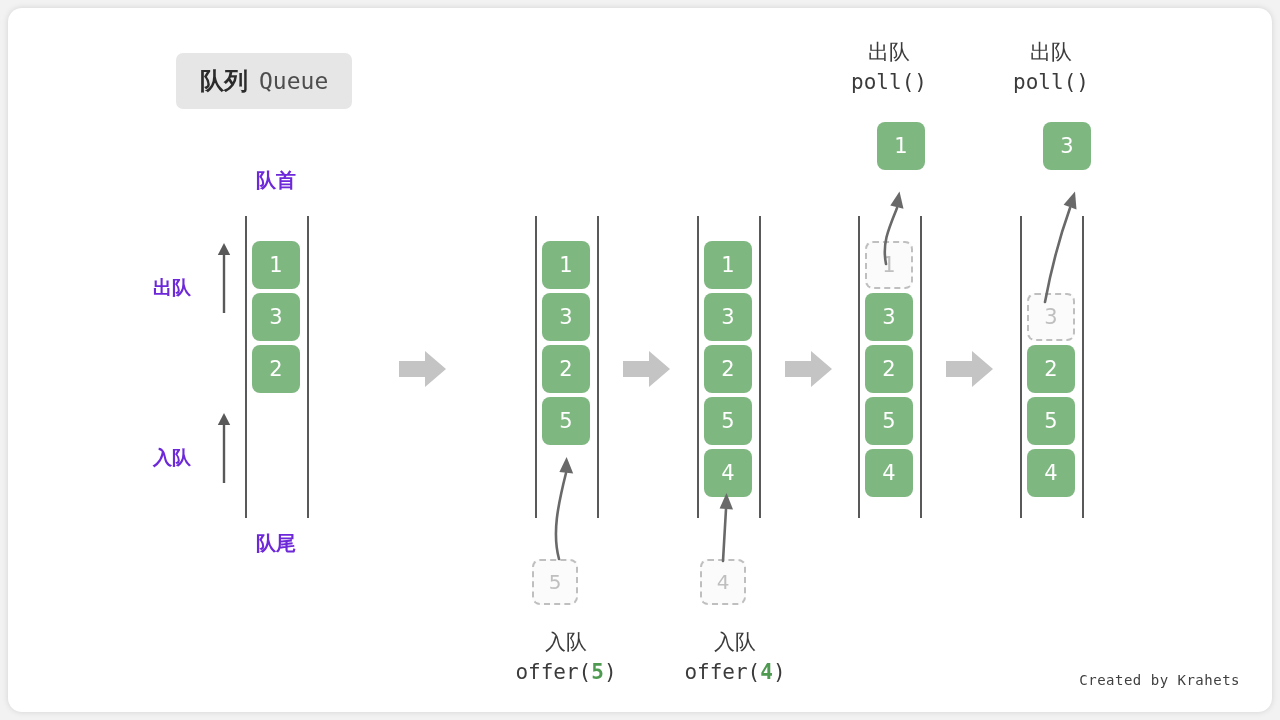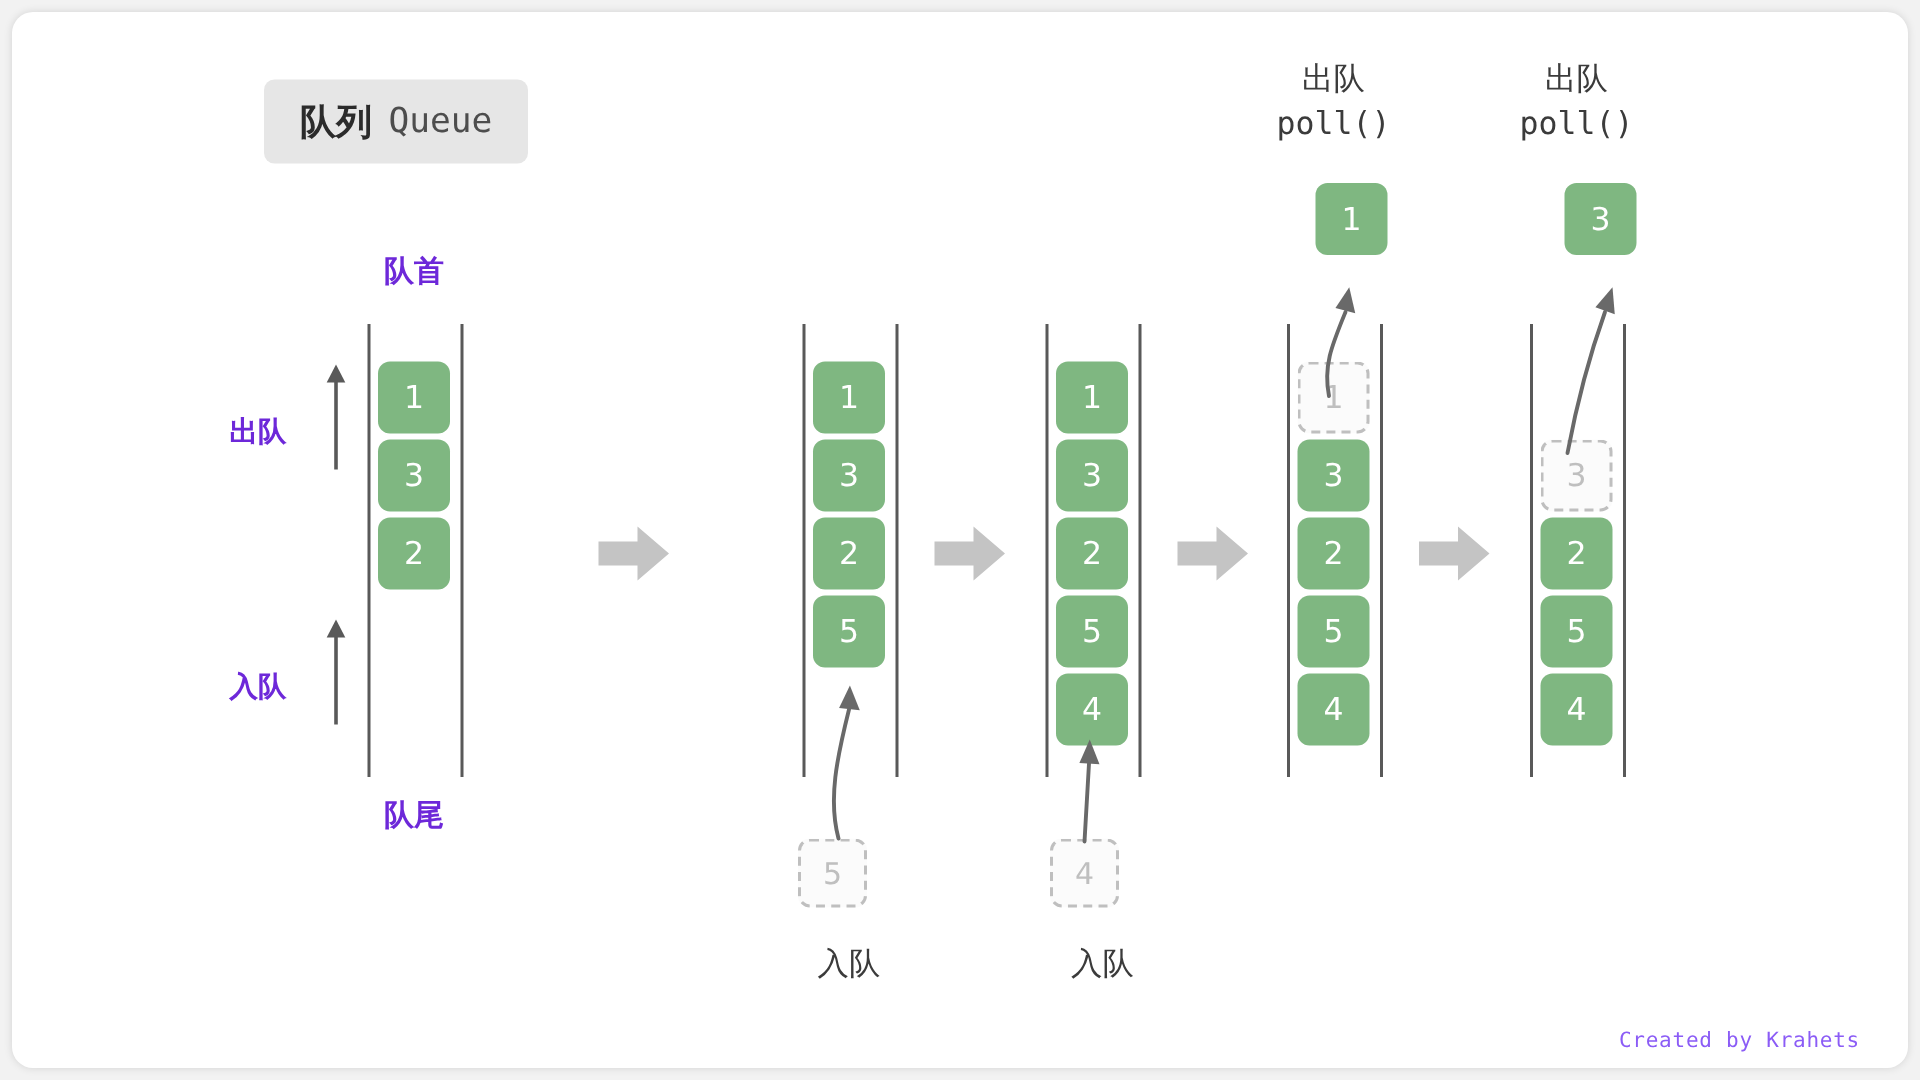--- a/index.html
+++ b/index.html
@@ -158,24 +158,24 @@
   }
   .op-caption .code .arg { color: #4e9a51; font-weight: bold; }
 
   
   .step-arrow { position: absolute; }
 
   
   #credit {
     position: absolute;
     right: 32px;
-    bottom: 10px;
+    bottom: 24px;
     font-family: "DejaVu Sans Mono", "Liberation Mono", monospace;
     font-size: 14px;
-    color: #8b5cf6;
+    color: #404040;
     letter-spacing: 0.5px;
   }
   svg { display: block; overflow: visible; }
 </style>
 </head>
 <body>
 
 <div id="stage">
   <div id="card">
 
@@ -227,20 +227,21 @@
 
       <div class="cell ghost small" style="left:524px; top:551px;">5</div>
 
       <svg style="position:absolute; left:520px; top:425px;" width="70" height="130" viewBox="0 0 70 130">
         <path d="M31 126 C 24 100, 30 72, 38 40" stroke="#696969" stroke-width="2.6" fill="none" stroke-linecap="round"></path>
         <path d="M38.6 24 L45.2 40.5 L31.4 39.0 Z" fill="#696969"></path>
       </svg>
 
       <div class="op-caption" style="left:448px; top:620px;">
         <div class="zh">入队</div>
+        <div class="code"><span>offer(</span><span class="arg">5</span><span>)</span></div>
       </div>
     </div>
 
     <div class="step-arrow" style="left:615px; top:342px;">
       <svg width="48" height="38" viewBox="0 0 48 38">
         <path d="M0 11 L26 11 L26 1 L47 19 L26 37 L26 27 L0 27 Z" fill="#c4c4c4"></path>
       </svg>
     </div>
 
     <div class="col">
@@ -254,20 +255,21 @@
 
       <div class="cell ghost small" style="left:692px; top:551px;">4</div>
 
       <svg style="position:absolute; left:694px; top:477px;" width="50" height="80" viewBox="0 0 50 80">
         <path d="M21 76 L24 24" stroke="#696969" stroke-width="2.6" fill="none" stroke-linecap="round"></path>
         <path d="M24.5 8 L31 24.5 L17.6 23.6 Z" fill="#696969"></path>
       </svg>
 
       <div class="op-caption" style="left:617px; top:620px;">
         <div class="zh">入队</div>
+        <div class="code"><span>offer(</span><span class="arg">4</span><span>)</span></div>
       </div>
     </div>
 
     <div class="step-arrow" style="left:777px; top:342px;">
       <svg width="48" height="38" viewBox="0 0 48 38">
         <path d="M0 11 L26 11 L26 1 L47 19 L26 37 L26 27 L0 27 Z" fill="#c4c4c4"></path>
       </svg>
     </div>
 
     <div class="col">

